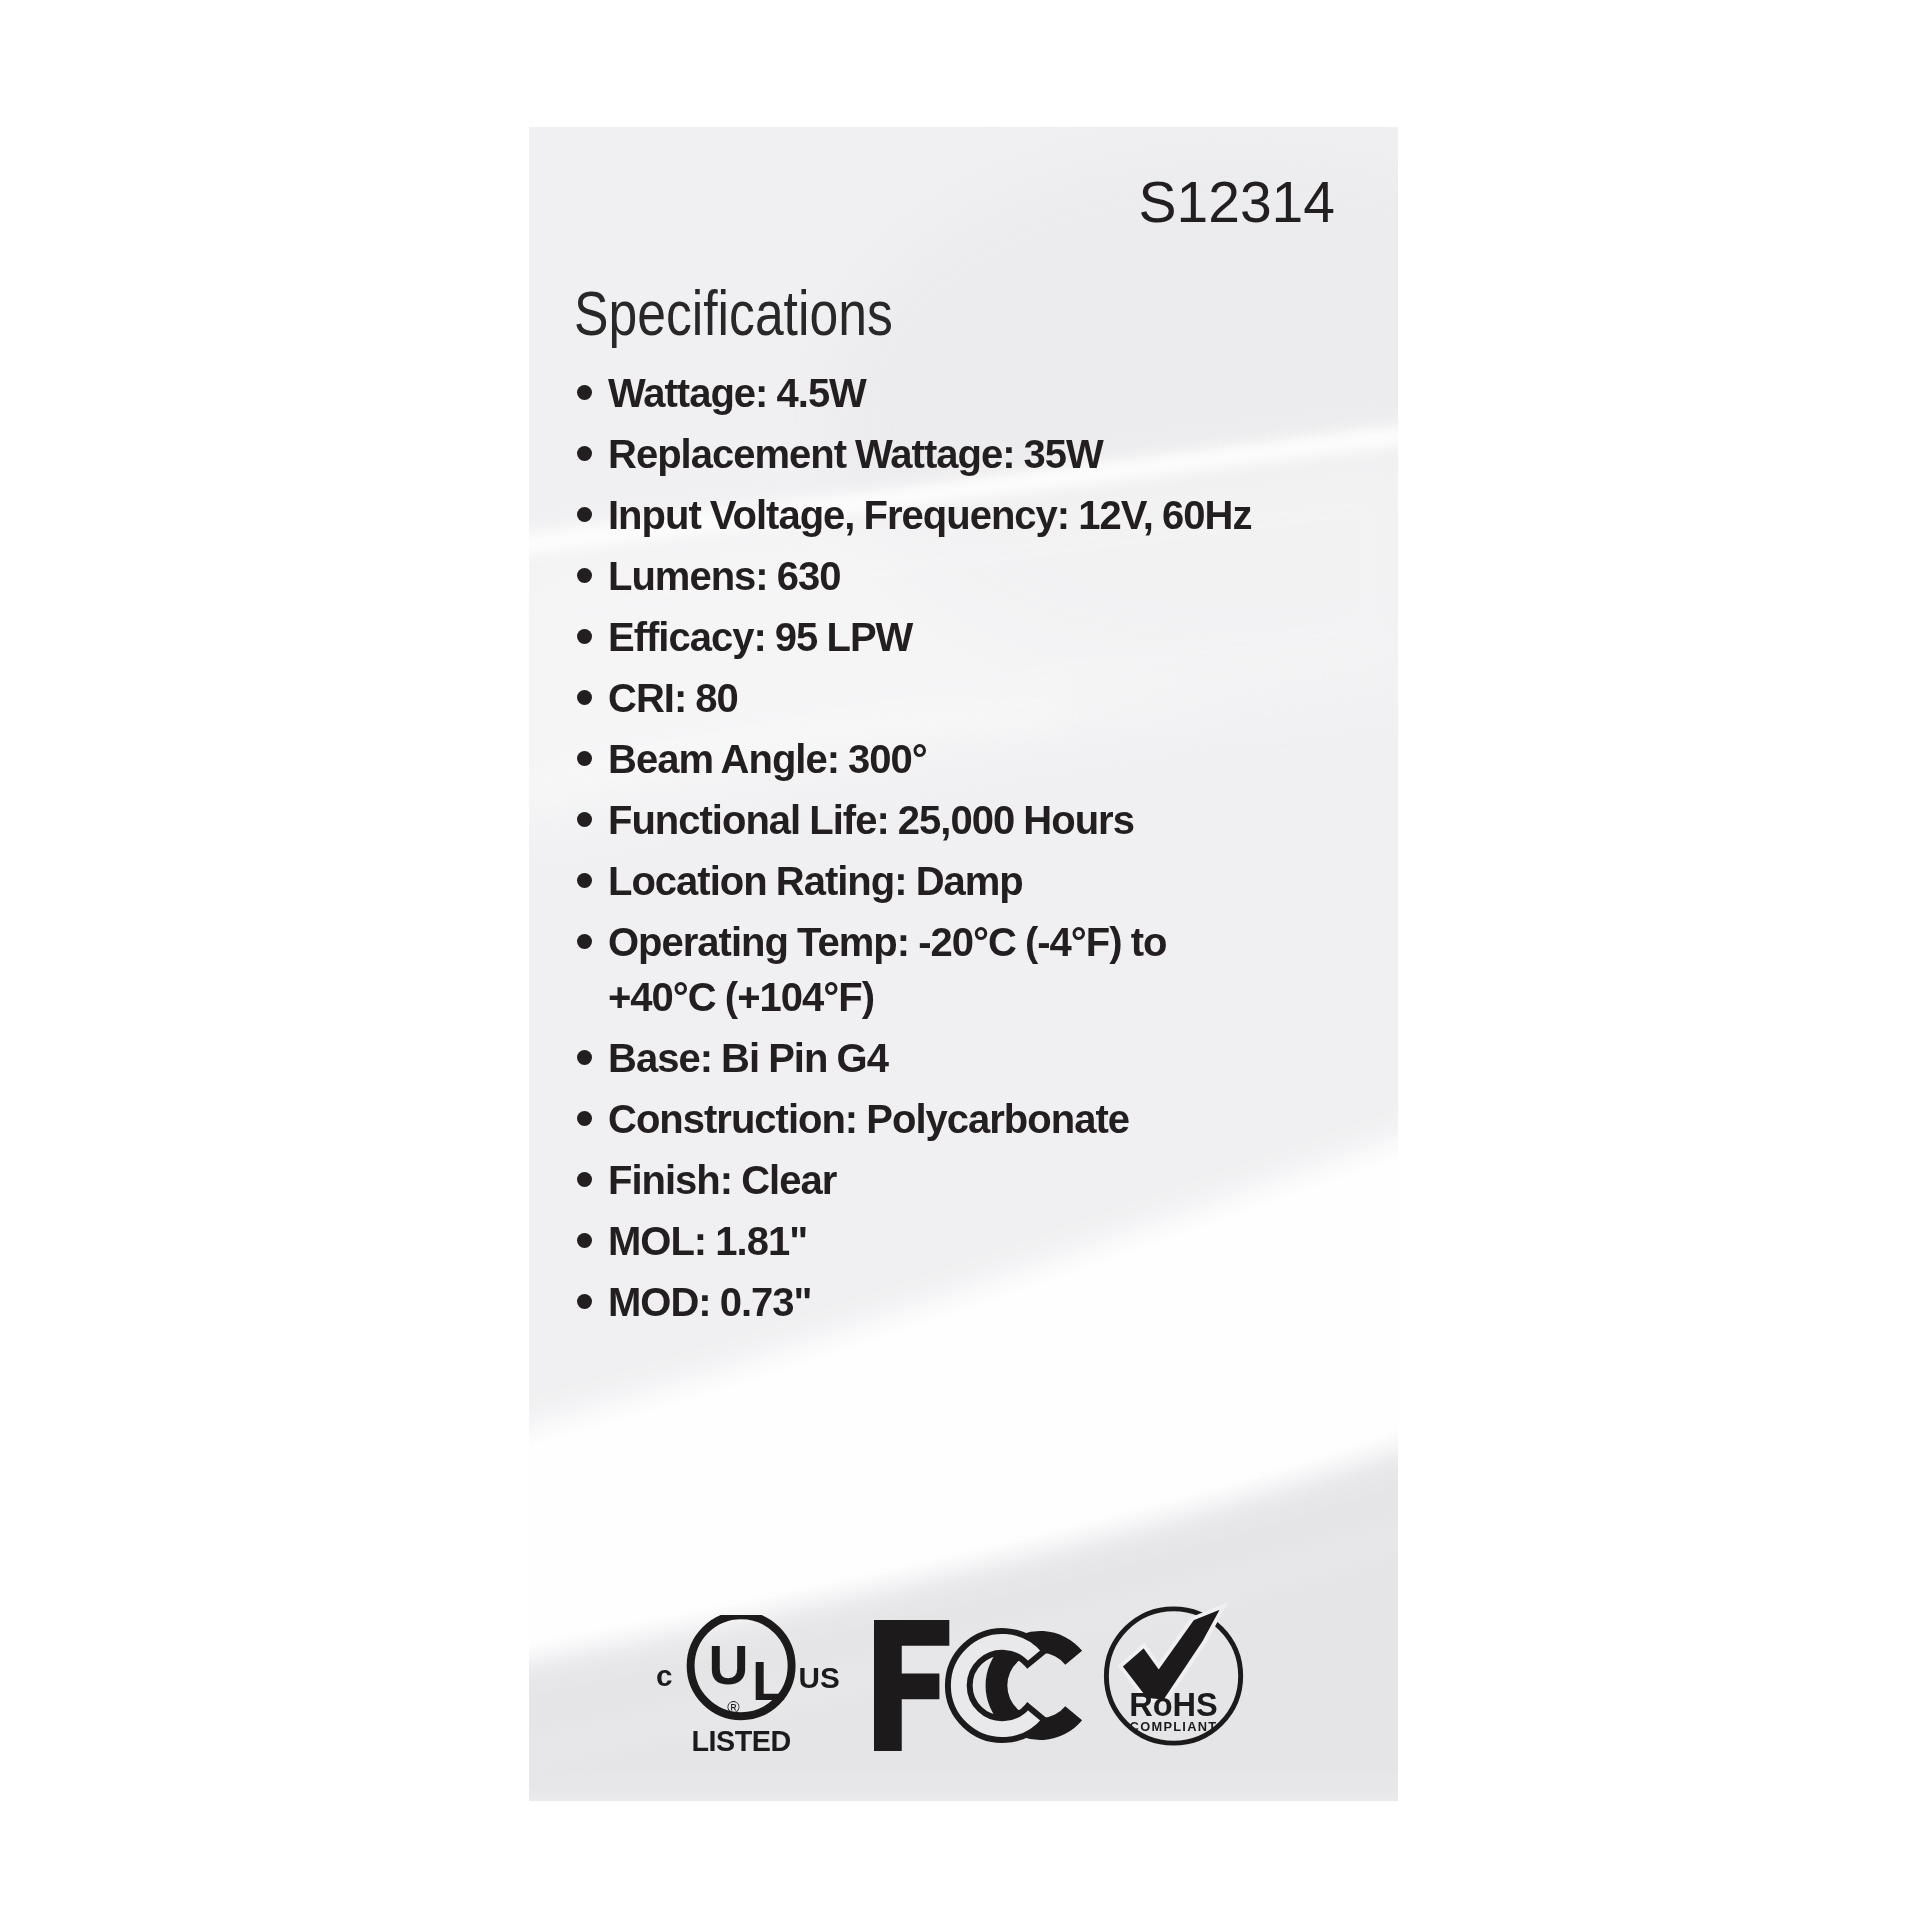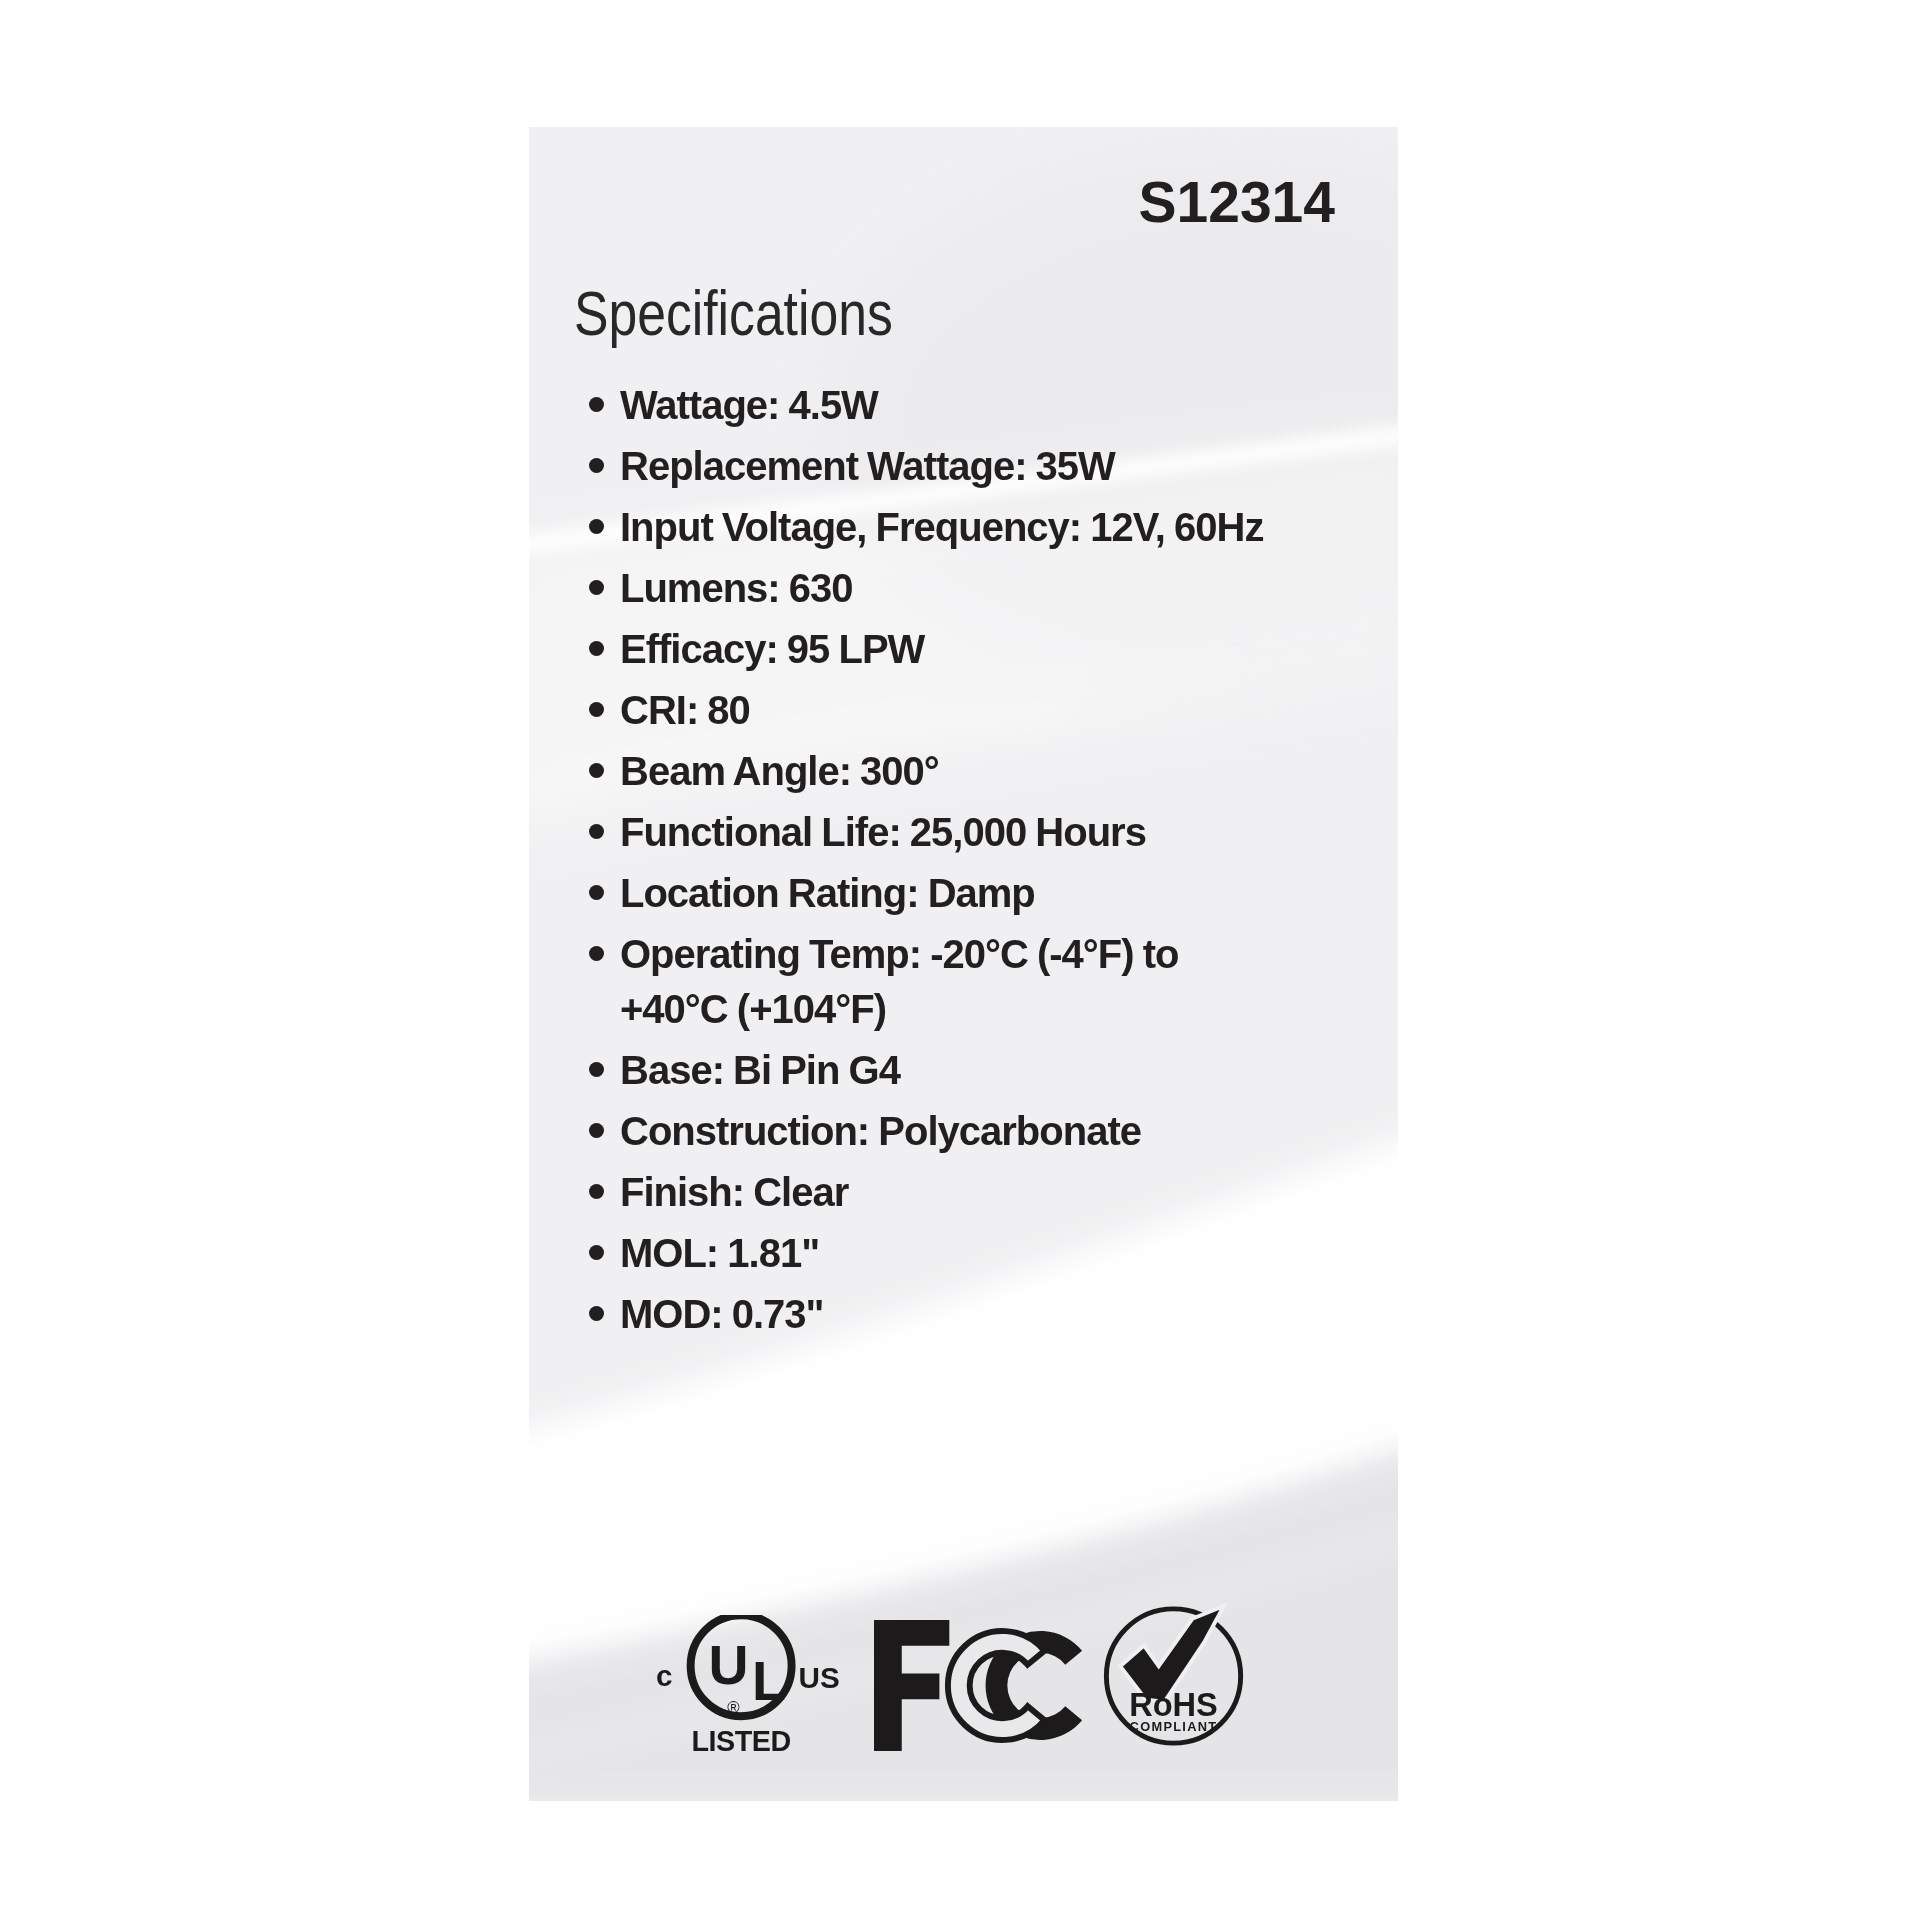--- a/index.html
+++ b/index.html
@@ -8,30 +8,30 @@
     font-family:"Liberation Sans","DejaVu Sans",sans-serif;
     position:relative;overflow:hidden;
   }
   .card{
     position:absolute;left:529px;top:127px;width:869px;height:1674px;
     background:#f0f0f2;overflow:hidden;
   }
   .bg-art{position:absolute;left:0;top:0;width:869px;height:1674px;}
   .product-code{
     position:absolute;top:42px;right:63px;
-    font-size:57px;font-weight:bold;color:#231f20;letter-spacing:0;
+    font-size:57px;font-weight:normal;color:#231f20;letter-spacing:0;
   }
   .spec-title{
     position:absolute;left:45px;top:155px;margin:0;
     font-size:63px;font-weight:400;color:#2a2728;line-height:1;
     transform:scaleX(.82);transform-origin:left top;white-space:nowrap;
   }
   ul.spec-list{
     position:absolute;left:79px;top:239px;width:772px;
-    margin:12px;padding:0;list-style:none;
+    margin:0;padding:0;list-style:none;
   }
   ul.spec-list li{
     position:relative;
     font-size:40px;font-weight:bold;color:#231f20;
     line-height:55px;margin:0 0 6px 0;
     letter-spacing:-1px;word-spacing:-1px;
     white-space:pre-line;
   }
   ul.spec-list li::before{
     content:"";position:absolute;left:-31px;top:19px;

